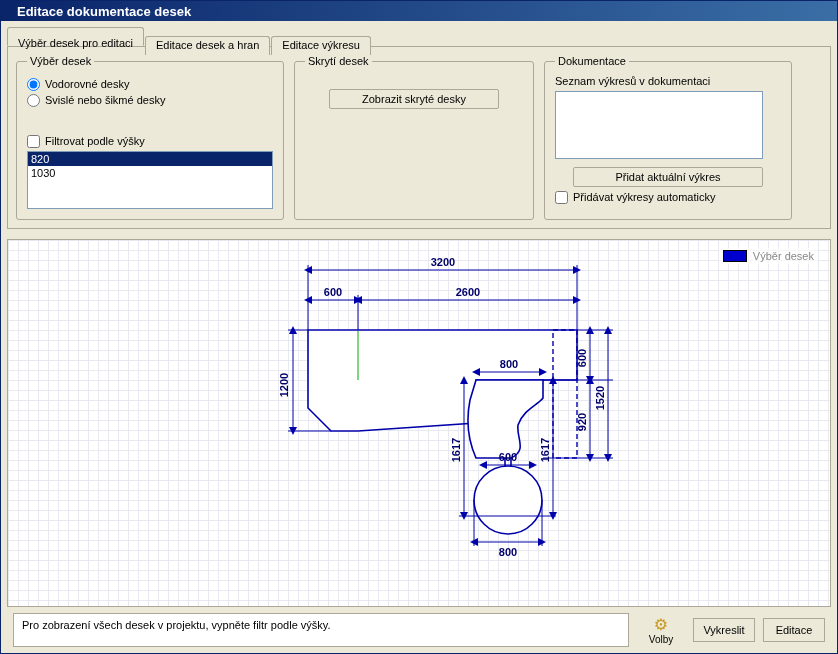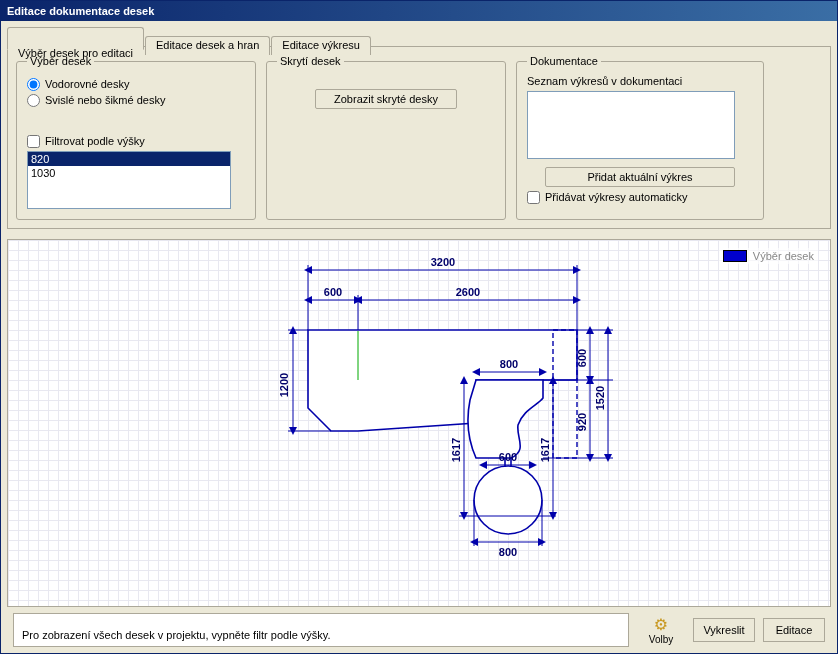--- a/index.html
+++ b/index.html
@@ -17,22 +17,22 @@
     height: 654px;
     border: 1px solid #0a246a;
     background: #ece9d8;
     display: flex;
     flex-direction: column;
   }
   .title-bar {
     background: linear-gradient(to right, #0a246a, #3a6ea5);
     color: #fff;
     font-weight: bold;
-    font-size: 11px;
-    padding: 3px 6px;
+    font-size: 13px;
+    padding: 3px 16px;
     height: 20px;
     display: flex;
     align-items: center;
   }
   .content {
     flex: 1;
     padding: 6px 6px 0 6px;
     display: flex;
     flex-direction: column;
   }
@@ -49,21 +49,21 @@
     margin-right: 1px;
     position: relative;
     top: 9px;
     cursor: pointer;
     border-radius: 3px 3px 0 0;
   }
   .tab.active {
     background: #ece9d8;
     border-bottom: 1px solid #ece9d8;
     top: 0;
-    padding-top: 19px;
+    padding-top: 9px;
   }
   .tab-body {
     border: 1px solid #aca899;
     border-top: none;
     padding: 8px;
     background: #ece9d8;
   }
   .panels-row {
     display: flex;
     gap: 10px;
@@ -78,32 +78,32 @@
     font-size: 11px;
     padding: 0 3px;
   }
   .radio-row, .check-row { display: flex; align-items: flex-start; margin: 3px 0; }
   .radio-row input, .check-row input { margin: 0 5px 0 0; }
   .btn {
     background: #ece9d8;
     border: 1px solid #aca899;
     border-radius: 2px;
     padding: 3px 0;
-    width: 142px;
+    width: 170px;
     cursor: pointer;
     text-align: center;
     font-family: inherit;
     font-size: 11px;
     display: block;
     margin: 4px auto;
   }
   .listbox {
     border: 1px solid #7f9db9;
     background: #fff;
-    width: 204px;
+    width: 246px;
     height: 58px;
     overflow: auto;
     margin-top: 2px;
   }
   .listbox .item { padding: 1px 3px; cursor: pointer; }
   .listbox .item.selected { background: #0a246a; color: #fff; }
   .textarea-box {
     border: 1px solid #7f9db9;
     background: #fff;
     width: 208px;
@@ -141,21 +141,21 @@
     gap: 8px;
     padding: 6px;
   }
   .hint-box {
     flex: 1;
     border: 1px solid #aca899;
     background: #fff;
     padding: 5px 8px;
     height: 34px;
     display: flex;
-    align-items: flex-end;
+    align-items: flex-start;
   }
   .opt-btn {
     display: flex;
     flex-direction: column;
     align-items: center;
     width: 48px;
     cursor: pointer;
     font-size: 10px;
   }
   .gear-icon {

